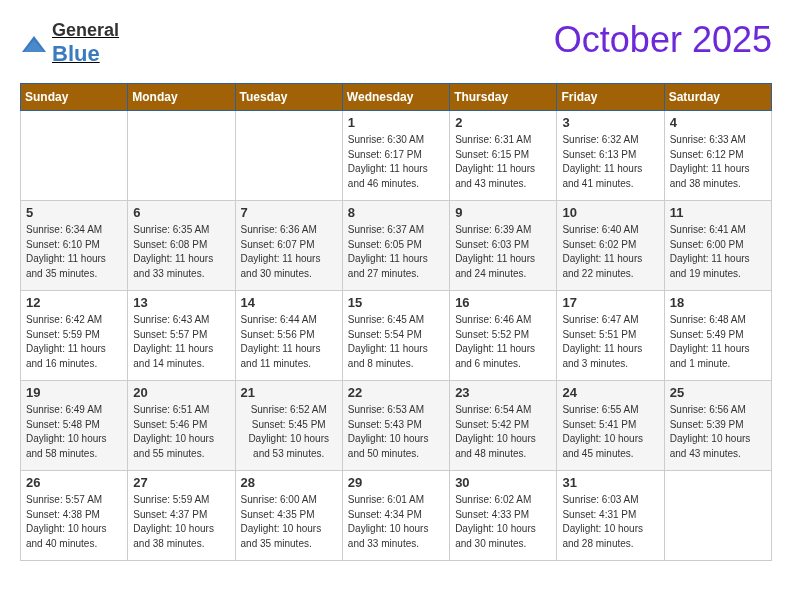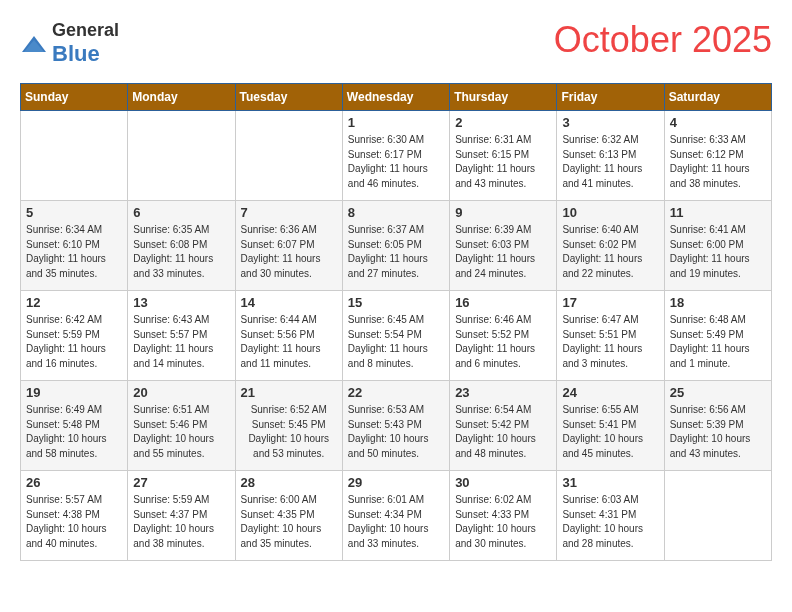--- a/index.html
+++ b/index.html
@@ -13,32 +13,33 @@
     .header {
       display: flex;
       justify-content: space-between;
       align-items: flex-start;
       margin-bottom: 16px;
     }
     .logo {
       display: flex;
       align-items: center;
       gap: 4px;
+      text-decoration: underline;
     }
     .logo-icon {
       width: 28px;
       height: 20px;
     }
     .title-block {
       text-align: right;
     }
     .month-title {
       font-size: 36px;
       font-weight: 300;
-      color: #ef4444;
+      color: #6d28d9;
       line-height: 1.1;
       text-align: center;
     }
     .location {
       font-size: 16px;
       color: #555;
     }
     table {
       width: 100%;
       border-collapse: collapse;

